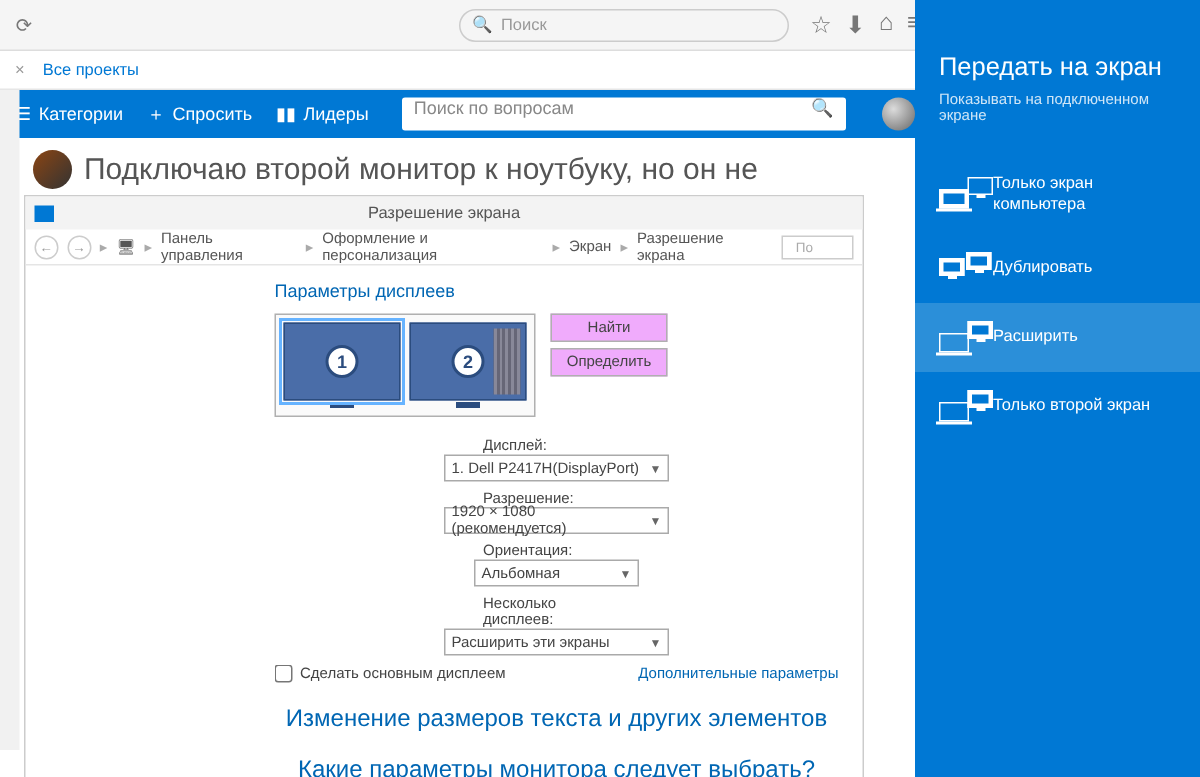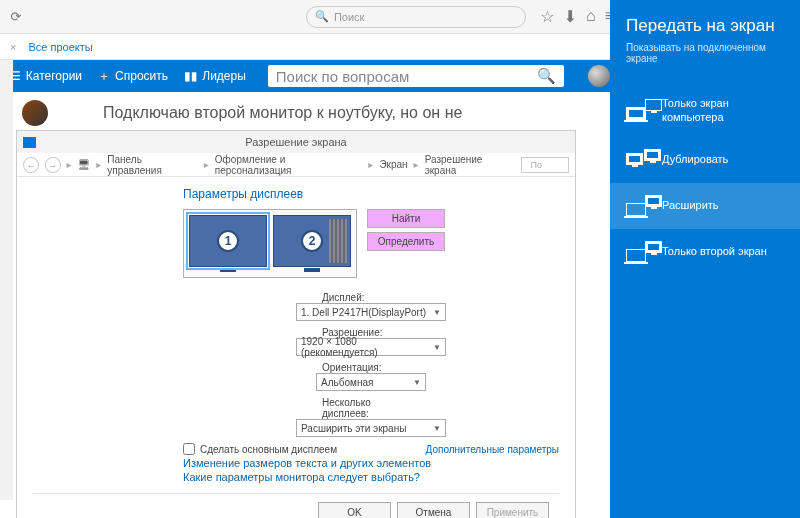--- a/index.html
+++ b/index.html
@@ -8,28 +8,28 @@
     .browser-bar { height: 34px; background: #f5f5f5; border-bottom: 1px solid #ddd; display: flex; align-items: center; padding: 0 6px; gap: 6px; }
     .browser-btn { width: 20px; height: 20px; display: flex; align-items: center; justify-content: center; color: #777; font-size: 13px; }
     .browser-search { flex: 0 0 220px; margin-left: auto; margin-right: 8px; height: 22px; border: 1px solid #ccc; border-radius: 11px; display: flex; align-items: center; padding: 0 8px; color: #999; font-size: 11px; gap: 5px; }
     .icon-row { display: flex; gap: 9px; color: #777; margin-right: 180px; }
 
     .sub-bar { height: 26px; display: flex; align-items: center; padding: 0 10px; font-size: 11px; color: #0078d4; gap: 12px; border-bottom: 1px solid #e6e6e6; }
     .sub-bar span:first-child { color: #999; }
 
     .blue-nav { height: 32px; background: #0078d4; display: flex; align-items: center; padding: 0 10px; gap: 16px; color: #fff; font-size: 12px; }
     .nav-item { display: flex; align-items: center; gap: 5px; }
-    .nav-search { flex: 1; max-width: 340px; height: 22px; background: #fff; border-radius: 2px; display: flex; align-items: center; padding: 0 8px; color: #888; font-size: 15px; margin-left: 6px; }
+    .nav-search { flex: 1; max-width: 340px; height: 22px; background: #fff; border-radius: 2px; display: flex; align-items: flex-start; padding: 0 8px; color: #888; font-size: 12px; margin-left: 6px; }
     .nav-search .mag { margin-left: auto; color: #666; }
     .avatar { width: 22px; height: 22px; border-radius: 50%; background: radial-gradient(circle at 35% 35%, #dcdcdc, #666); margin-left: 8px; margin-right: 180px; }
 
     .content { padding: 6px 0 0 16px; }
     .qtitle { display: flex; align-items: center; gap: 8px; padding: 2px 0 4px 6px; }
     .qtitle-icon { width: 26px; height: 26px; border-radius: 50%; background: linear-gradient(135deg,#8b4513,#333); }
-    .qtitle-text { font-size: 16px; color: #555; margin-left: 47px; }
+    .qtitle-text { font-size: 20px; color: #555; }
 
     .window { border: 1px solid #ccc; width: 560px; background: #fff; }
     .win-titlebar { height: 22px; background: #f3f3f3; display: flex; align-items: center; justify-content: center; font-size: 11px; color: #555; position: relative; }
     .win-titlebar .winicon { position: absolute; left: 6px; width: 13px; height: 11px; background: #0078d4; }
     .win-nav { height: 24px; display: flex; align-items: center; padding: 0 6px; gap: 6px; font-size: 10px; color: #555; border-bottom: 1px solid #e5e5e5; }
     .arrow-btn { width: 16px; height: 16px; border: 1px solid #ccc; border-radius: 50%; display:flex;align-items:center;justify-content:center;font-size:9px;color:#999; }
     .crumb { color: #555; }
     .crumb-sep { color: #aaa; }
     .win-search { margin-left: auto; width: 48px; height: 16px; border: 1px solid #ccc; display:flex;align-items:center;padding:0 8px;font-size:9px;color:#aaa; }
 
@@ -46,30 +46,30 @@
     .side-btns { display:flex; flex-direction:column; gap:4px; }
     .winbtn { width: 78px; height: 19px; font-size: 10px; background: #f0abfc; border: 1px solid #b0b0b0; display:flex;align-items:center;justify-content:center;color:#444; }
 
     .form { margin: 14px 0 0 150px; }
     .form-row { display: flex; align-items: center; margin-bottom: 6px; font-size: 10px; color: #444; flex-direction: column; }
     .form-label { width: 98px; }
     .combo { height: 18px; border: 1px solid #aaa; background: #fff; font-size: 10px; padding: 0 4px; display:flex;align-items:center; justify-content: space-between; }
     .combo .car { font-size: 8px; color: #666; }
     .check-row { display:flex; align-items:center; gap:5px; font-size:10px; color:#444; margin-top:4px; }
     .check-row input { width: 12px; height: 12px; }
-    .link-text { color: #0066b3; font-size: 11px; display: block; margin-top: 2px; }
+    .link-text { color: #0066b3; font-size: 16px; display: block; margin-top: 16px; text-align: center; }
     .addl { float: right; color:#0066b3; font-size:10px; }
 
     .dlg-btns { border-top: 1px solid #e3e3e3; margin-top: 10px; padding: 8px 10px; display:flex; justify-content:flex-end; gap:6px; }
     .dlg-btns .b { width:73px; height:20px; border:1px solid #aaa; font-size:10px; background:#f5f5f5; display:flex;align-items:center;justify-content:center;color:#444; }
     .dlg-btns .b.disabled { color:#aaa; }
 
     
     .panel { position: absolute; top: 0; right: 0; width: 190px; height: 518px; background: #0078d4; color: #fff; }
-    .panel-head { padding: 16px 16px 6px; }
+    .panel-head { padding: 35px 16px 6px; }
     .panel-title { font-size: 17px; font-weight: 300; margin-bottom: 6px; }
     .panel-sub { font-size: 10px; color: #cfe6f7; }
     .options { margin-top: 14px; }
     .opt { display: flex; align-items: center; gap: 0; padding: 12px 16px; font-size: 11px; line-height: 1.3; }
     .opt.sel { background: #2b8fd9; }
     .opt-icon { width: 36px; height: 22px; position: relative; flex-shrink: 0; }
     .opt-text { flex: 1; }
     .ic-lap { position:absolute; width:20px; height:13px; border:1.5px solid #fff; bottom:1px; left:0; }
     .ic-lap::after { content:''; position:absolute; bottom:-3px; left:-3px; right:-3px; height:2px; background:#fff; }
     .ic-mon { position:absolute; width:17px; height:12px; border:1.5px solid #fff; top:0; right:0; }

